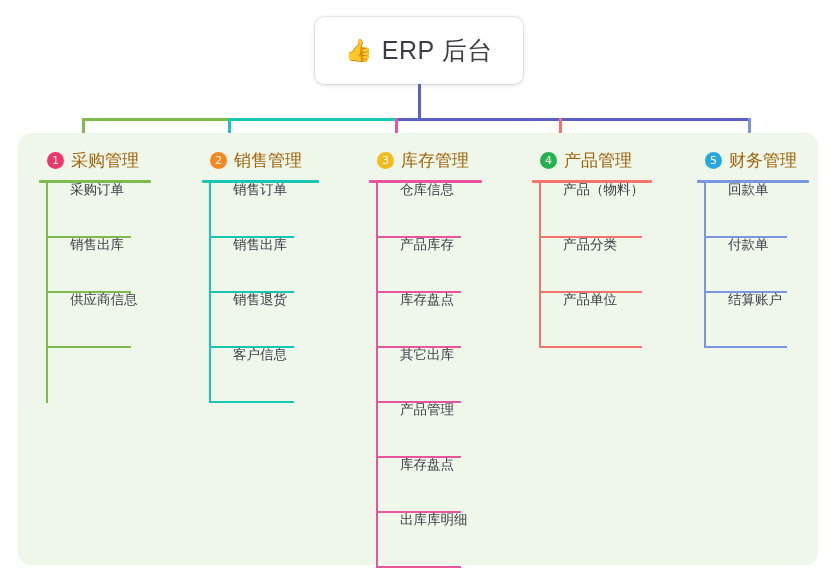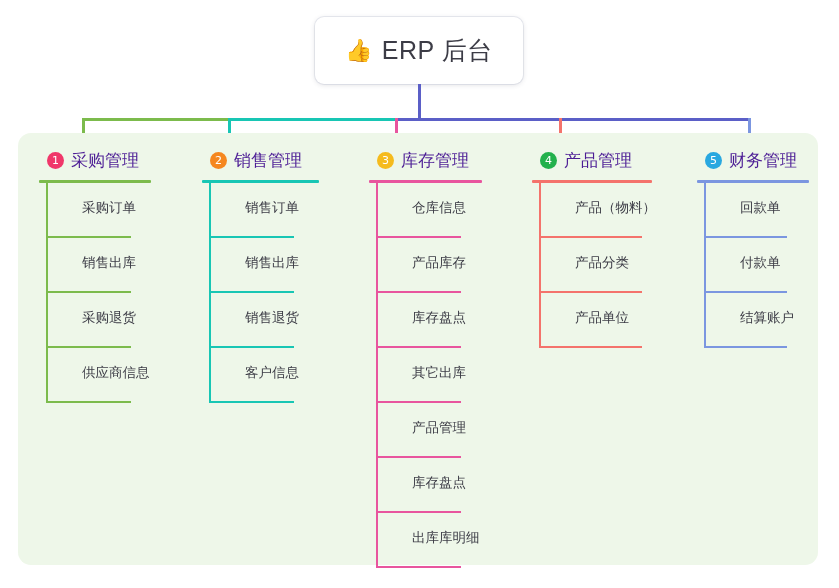--- a/index.html
+++ b/index.html
@@ -70,43 +70,43 @@
     border-radius: 50%;
     color: #ffffff;
     font-size: 11px;
     line-height: 17px;
     text-align: center;
     flex: 0 0 auto;
     font-family: "DejaVu Sans", sans-serif;
   }
   .col-title {
     font-size: 17px;
-    color: #4c1d95;
+    color: #a16207;
   }
   .head-rule {
     height: 3px;
     margin-top: 6px;
     border-radius: 1px;
   }
   .col-body {
     position: relative;
     margin-top: 0;
   }
   .spine {
     position: absolute;
     left: 7px; top: 0;
     width: 2px;
   }
   .leaf {
     position: relative;
     height: 55px;
     margin-left: 7px;
     display: flex;
-    align-items: center;
-    padding-left: 36px;
+    align-items: flex-start;
+    padding-left: 24px;
     padding-bottom: 5px;
   }
   .leaf-label {
     font-size: 13.5px;
     color: #3c3c46;
     white-space: nowrap;
     line-height: 1.1;
   }
   .leaf-rule {
     position: absolute;
@@ -149,24 +149,20 @@
           <div class="spine" style="height: 220px; background: rgb(124, 187, 76);"></div>
           <div class="leaf">
             <span class="leaf-label">采购订单</span>
             <div class="leaf-rule" style="width: 85px; background: rgb(124, 187, 76);"></div>
           </div>
           <div class="leaf">
             <span class="leaf-label">销售出库</span>
             <div class="leaf-rule" style="width: 85px; background: rgb(124, 187, 76);"></div>
           </div>
           <div class="leaf">
-            <span class="leaf-label">采购退货</span>
-            <div class="leaf-rule" style="width: 85px; background: rgb(124, 187, 76);"></div>
-          </div>
-          <div class="leaf">
             <span class="leaf-label">供应商信息</span>
             <div class="leaf-rule" style="width: 85px; background: rgb(124, 187, 76);"></div>
           </div>
         </div>
       </div>
       <div class="col" style="left: 202px; top: 146px; width: 150px;">
         <div class="col-head">
           <span class="badge" style="background: rgb(245, 135, 31);">2</span>
           <span class="col-title">销售管理</span>
         </div>

